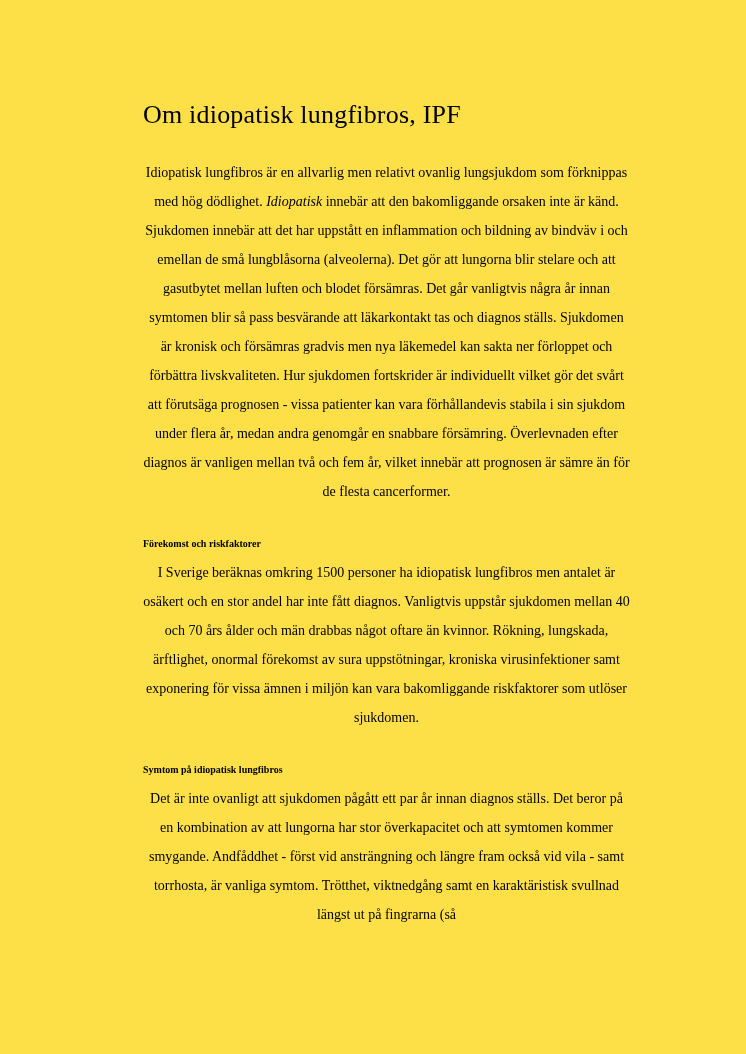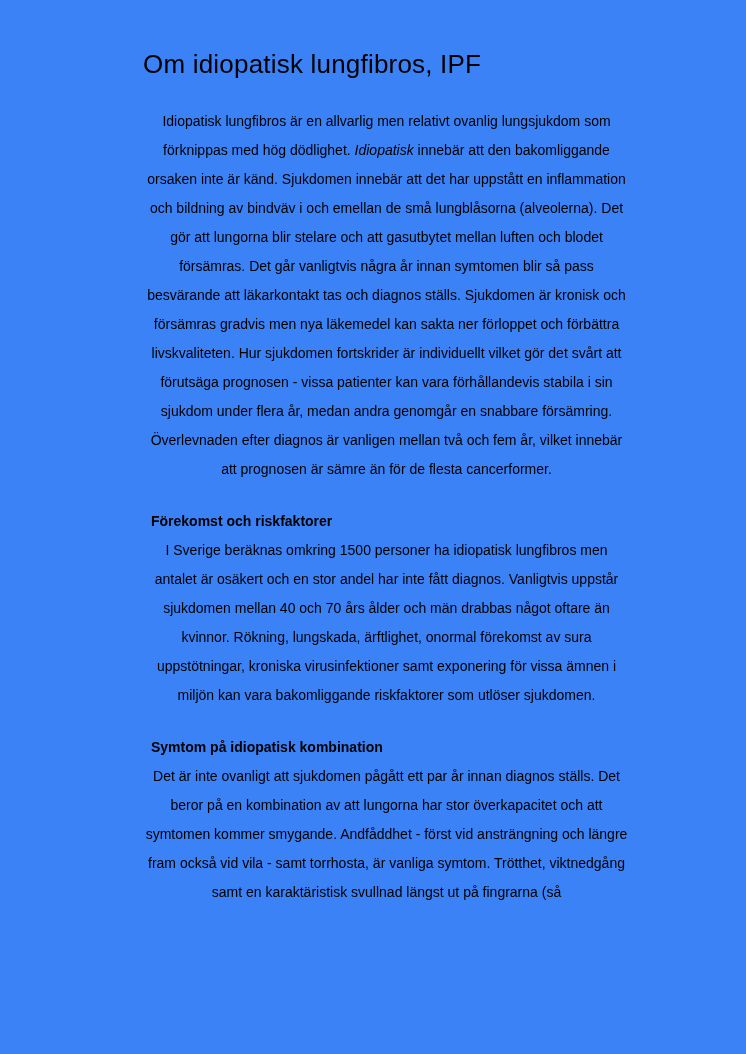--- a/index.html
+++ b/index.html
@@ -5,61 +5,60 @@
   * { margin: 0; padding: 0; box-sizing: border-box; }
   html, body {
     width: 746px;
     height: 1054px;
     background: #ffffff;
     overflow: hidden;
   }
   .page {
     width: 746px;
     height: 1054px;
-    background: #3b82f6;
-    padding: 47px 116px 0 143px;
-    font-family: Liberation Sans, sans-serif;
+    background: #fde047;
+    padding: 98px 116px 0 143px;
+    font-family: Liberation Serif, serif;
     color: #000000;
   }
   .doc-title {
     font-size: 26px;
     font-weight: 400;
     letter-spacing: 0.2px;
     line-height: 34px;
     margin-bottom: 26px;
   }
   .body-text {
     font-size: 14px;
     font-weight: 400;
     line-height: 29px;
     text-align: center;
   }
   .body-text em {
     font-style: italic;
   }
   .section-heading {
-    font-size: 14px;
+    font-size: 10px;
     font-weight: 700;
     line-height: 29px;
     margin-top: 23px;
-    margin-left: 8px;
   }
 </style>
 </head>
 <body>
 
 <div class="page">
 
   <h1 class="doc-title">Om idiopatisk lungfibros, IPF</h1>
 
   <p class="body-text"><span>Idiopatisk lungfibros är en allvarlig men relativt ovanlig lungsjukdom som förknippas med hög dödlighet. </span><em>Idiopatisk</em><span> innebär att den bakomliggande orsaken inte är känd. Sjukdomen innebär att det har uppstått en inflammation och bildning av bindväv i och emellan de små lungblåsorna (alveolerna). Det gör att lungorna blir stelare och att gasutbytet mellan luften och blodet försämras. Det går vanligtvis några år innan symtomen blir så pass besvärande att läkarkontakt tas och diagnos ställs. Sjukdomen är kronisk och försämras gradvis men nya läkemedel kan sakta ner förloppet och förbättra livskvaliteten. Hur sjukdomen fortskrider är individuellt vilket gör det svårt att förutsäga prognosen - vissa patienter kan vara förhållandevis stabila i sin sjukdom under flera år, medan andra genomgår en snabbare försämring. Överlevnaden efter diagnos är vanligen mellan två och fem år, vilket innebär att prognosen är sämre än för de flesta cancerformer.</span></p>
 
   <section>
     <h2 class="section-heading">Förekomst och riskfaktorer</h2>
     <p class="body-text">I Sverige beräknas omkring 1500 personer ha idiopatisk lungfibros men antalet är osäkert och en stor andel har inte fått diagnos. Vanligtvis uppstår sjukdomen mellan 40 och 70 års ålder och män drabbas något oftare än kvinnor. Rökning, lungskada, ärftlighet, onormal förekomst av sura uppstötningar, kroniska virusinfektioner samt exponering för vissa ämnen i miljön kan vara bakomliggande riskfaktorer som utlöser sjukdomen.</p>
   </section>
 
   <section>
-    <h2 class="section-heading">Symtom på idiopatisk kombination</h2>
+    <h2 class="section-heading">Symtom på idiopatisk lungfibros</h2>
     <p class="body-text">Det är inte ovanligt att sjukdomen pågått ett par år innan diagnos ställs. Det beror på en kombination av att lungorna har stor överkapacitet och att symtomen kommer smygande. Andfåddhet - först vid ansträngning och längre fram också vid vila - samt torrhosta, är vanliga symtom. Trötthet, viktnedgång samt en karaktäristisk svullnad längst ut på fingrarna (så</p>
   </section>
 
 </div>
 
 </body></html>

